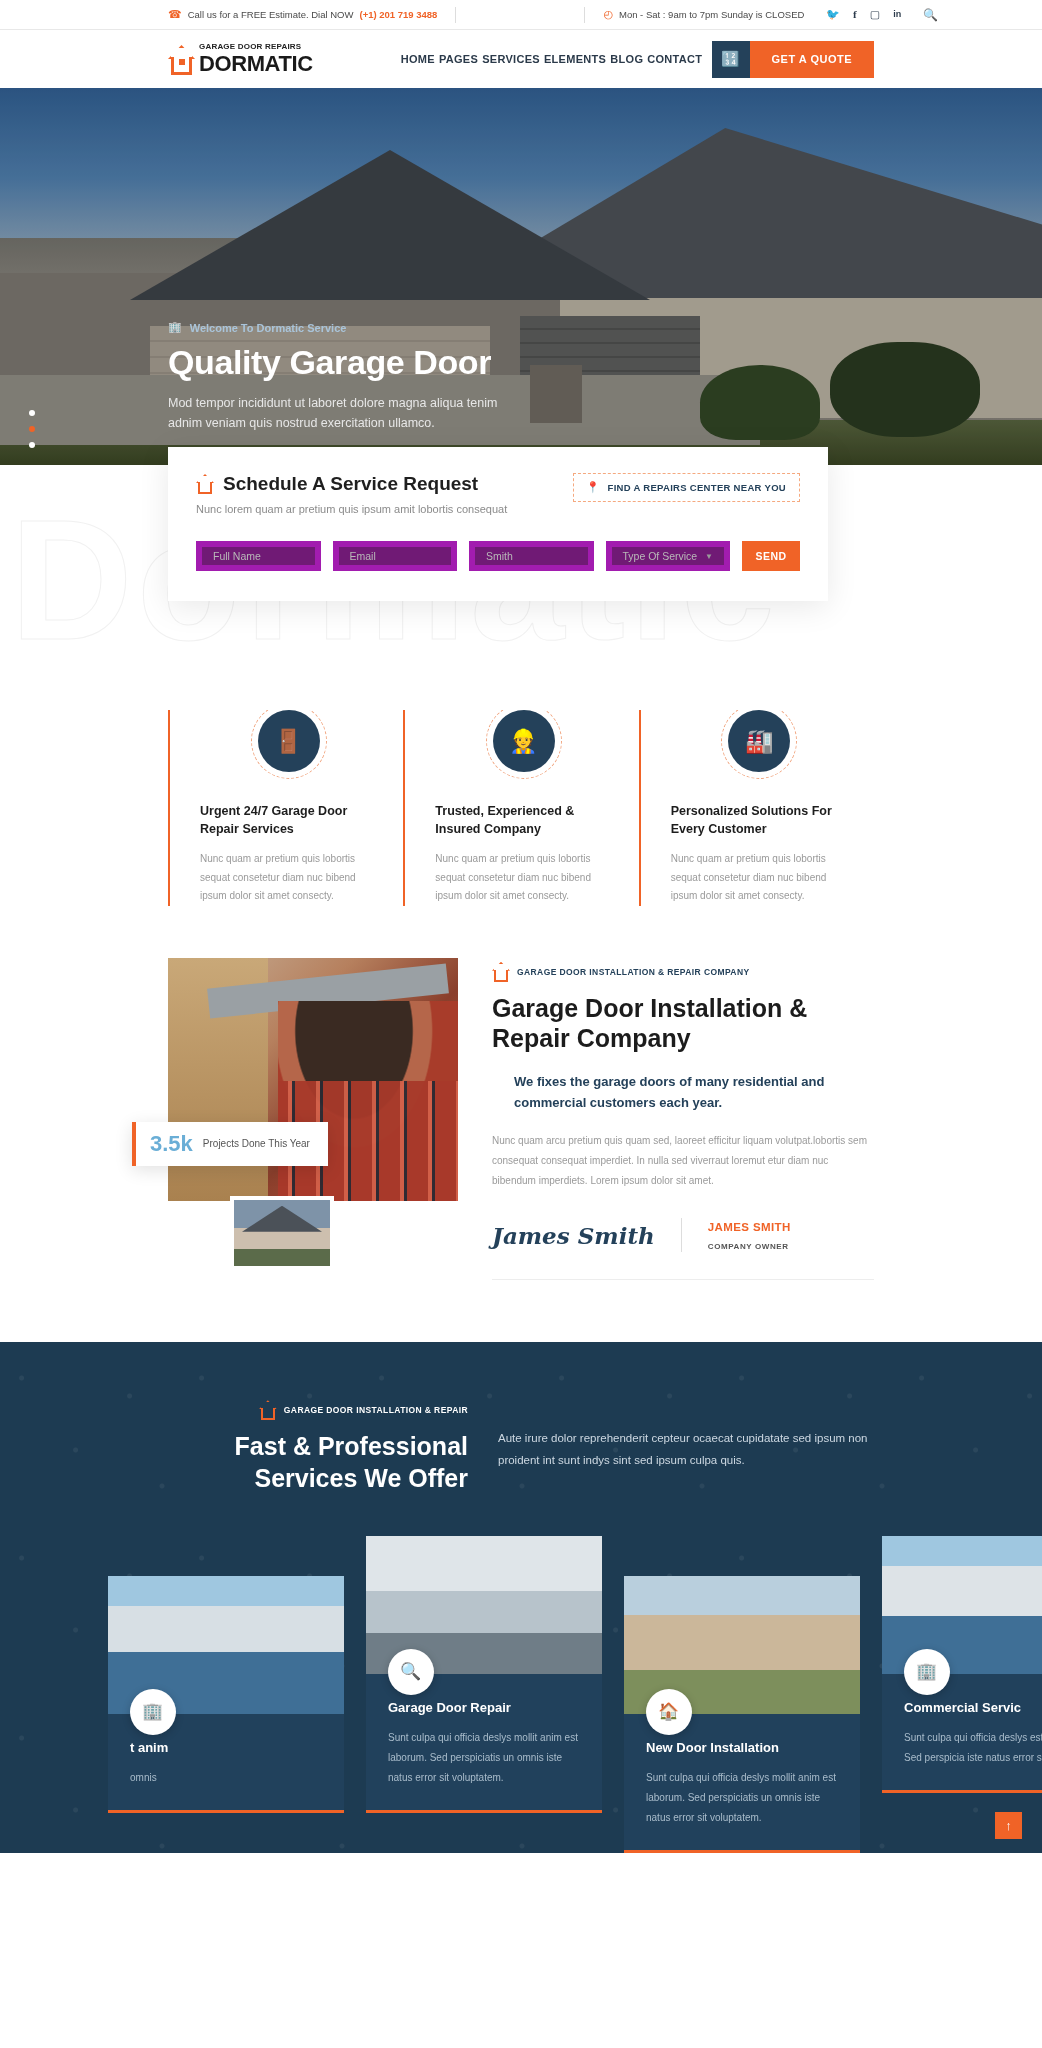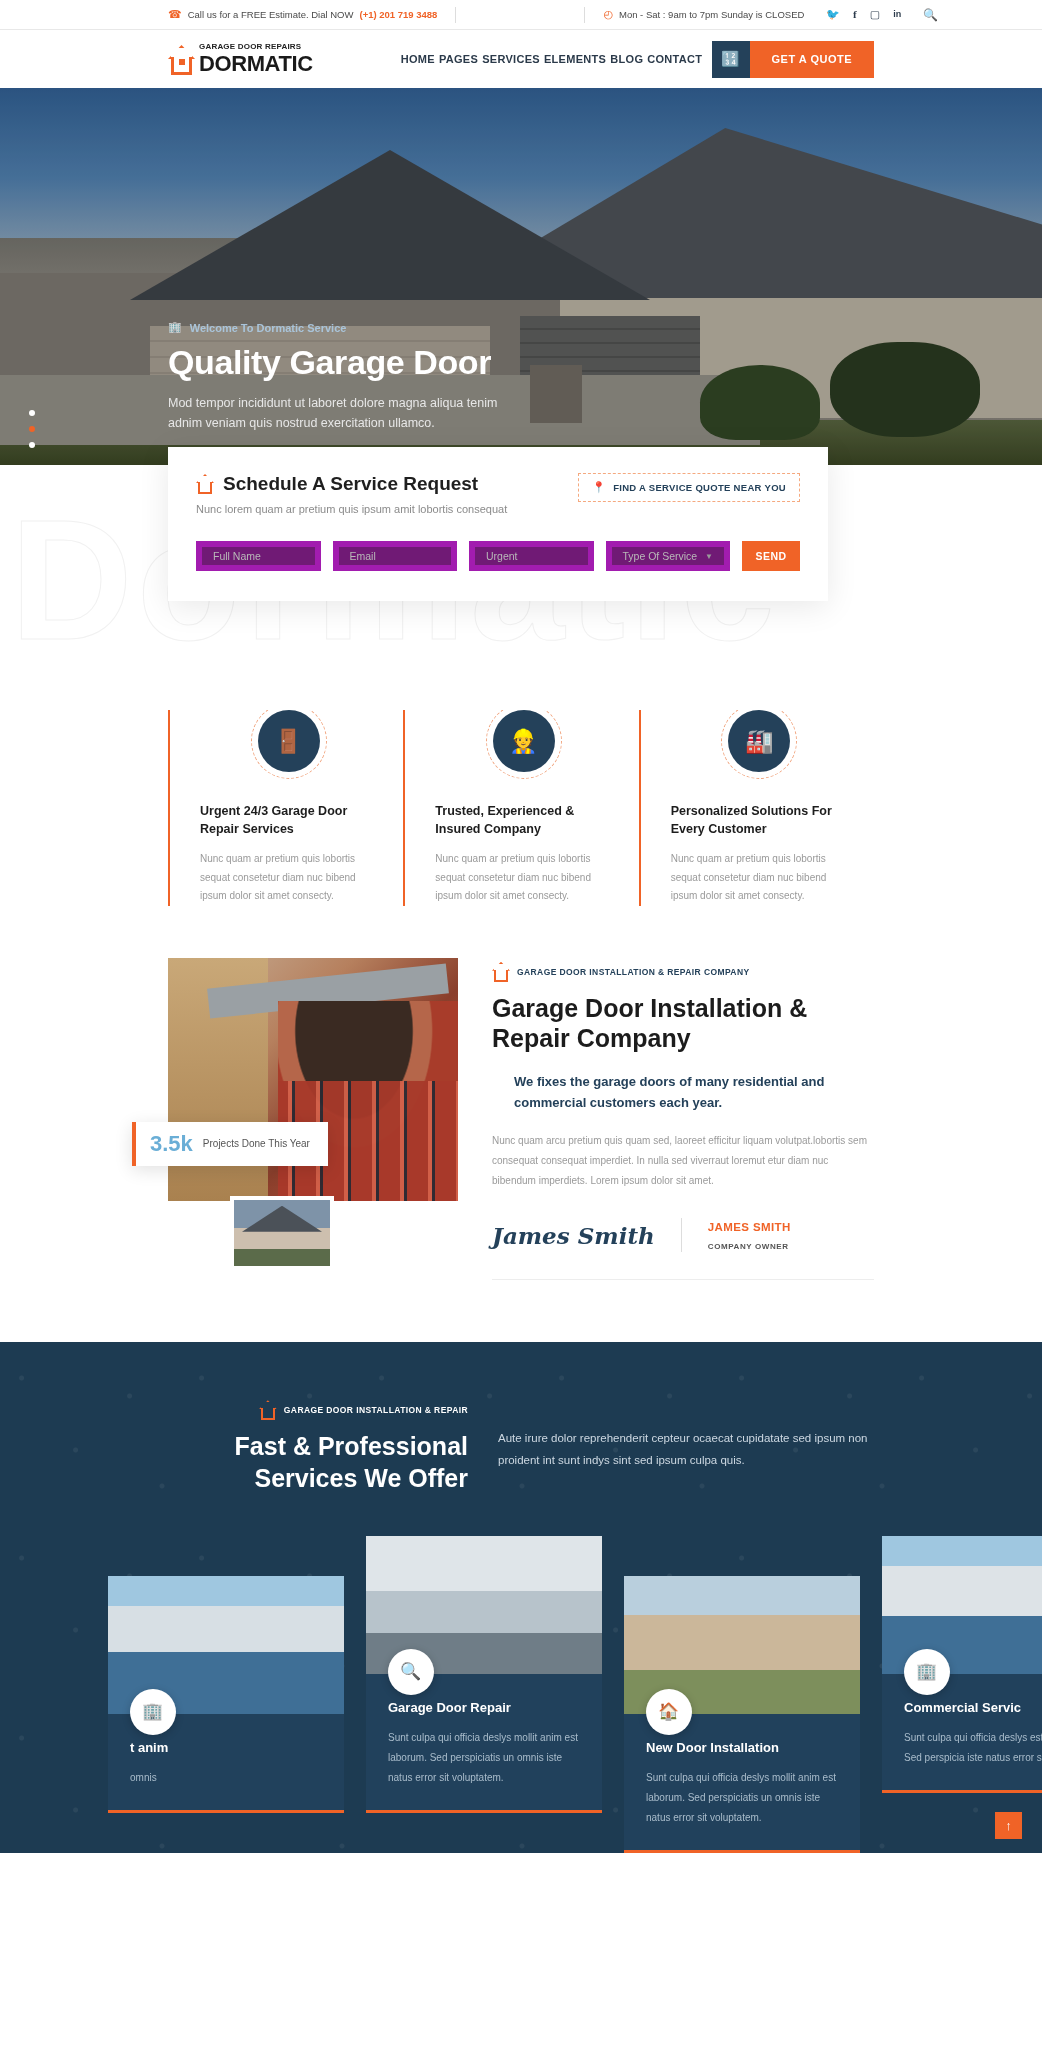--- a/index.html
+++ b/index.html
@@ -353,40 +353,40 @@
             <span class="mini-home">
                 <span class="r"></span>
                 <span class="b"></span>
               </span>
             <span>Schedule A Service Request</span>
           </div>
           <div class="form-desc">Nunc lorem quam ar pretium quis ipsum amit lobortis consequat</div>
         </div>
         <div class="find-center">
           <span class="pin">📍</span>
-          <span>FIND A SERVICE QUOTE NEAR YOU</span>
+          <span>FIND A REPAIRS CENTER NEAR YOU</span>
         </div>
       </div>
       <div class="form-row">
         <div class="fld">Full Name</div>
         <div class="fld">Email</div>
-        <div class="fld">Urgent</div>
+        <div class="fld">Smith</div>
         <div class="fld sel">
           <span>Type Of Service</span>
           <span class="chev">▼</span>
         </div>
         <div class="send-btn">SEND</div>
       </div>
     </div>
   </div>
 
   <div class="features">
     <div class="feat">
       <div class="feat-circle">🚪</div>
-      <div class="feat-title">Urgent 24/3 Garage Door Repair Services</div>
+      <div class="feat-title">Urgent 24/7 Garage Door Repair Services</div>
       <div class="feat-text">Nunc quam ar pretium quis lobortis sequat consetetur diam nuc bibend ipsum dolor sit amet consecty.</div>
     </div>
     <div class="feat">
       <div class="feat-circle">👷</div>
       <div class="feat-title">Trusted, Experienced &amp; Insured Company</div>
       <div class="feat-text">Nunc quam ar pretium quis lobortis sequat consetetur diam nuc bibend ipsum dolor sit amet consecty.</div>
     </div>
     <div class="feat">
       <div class="feat-circle">🏭</div>
       <div class="feat-title">Personalized Solutions For Every Customer</div>

